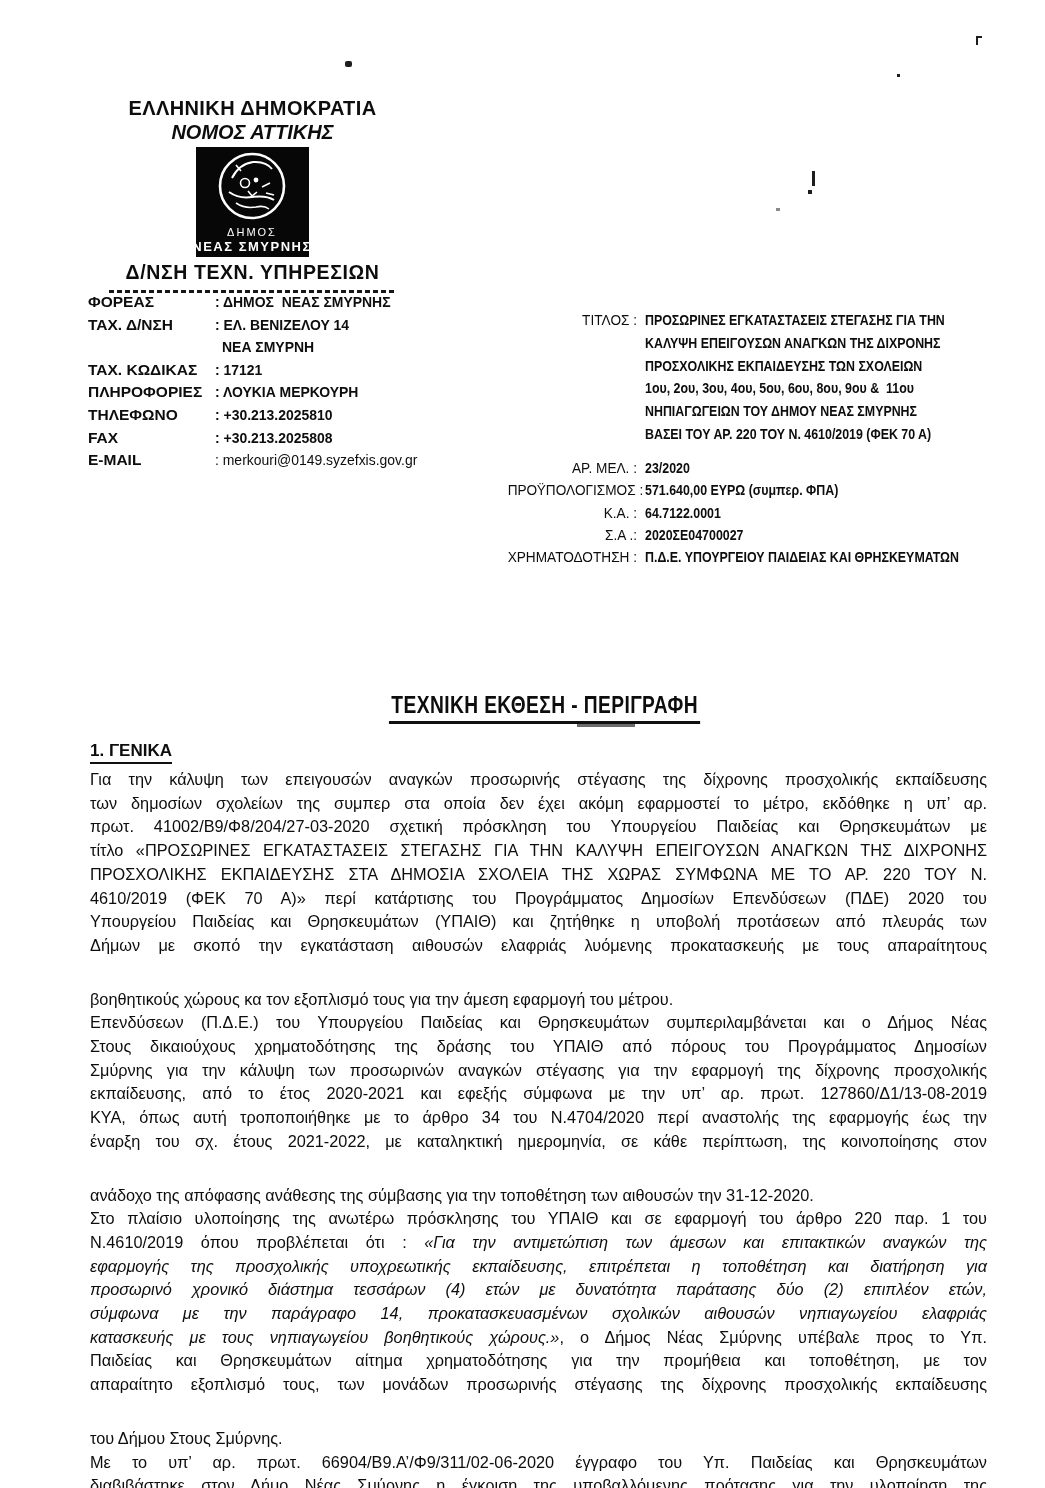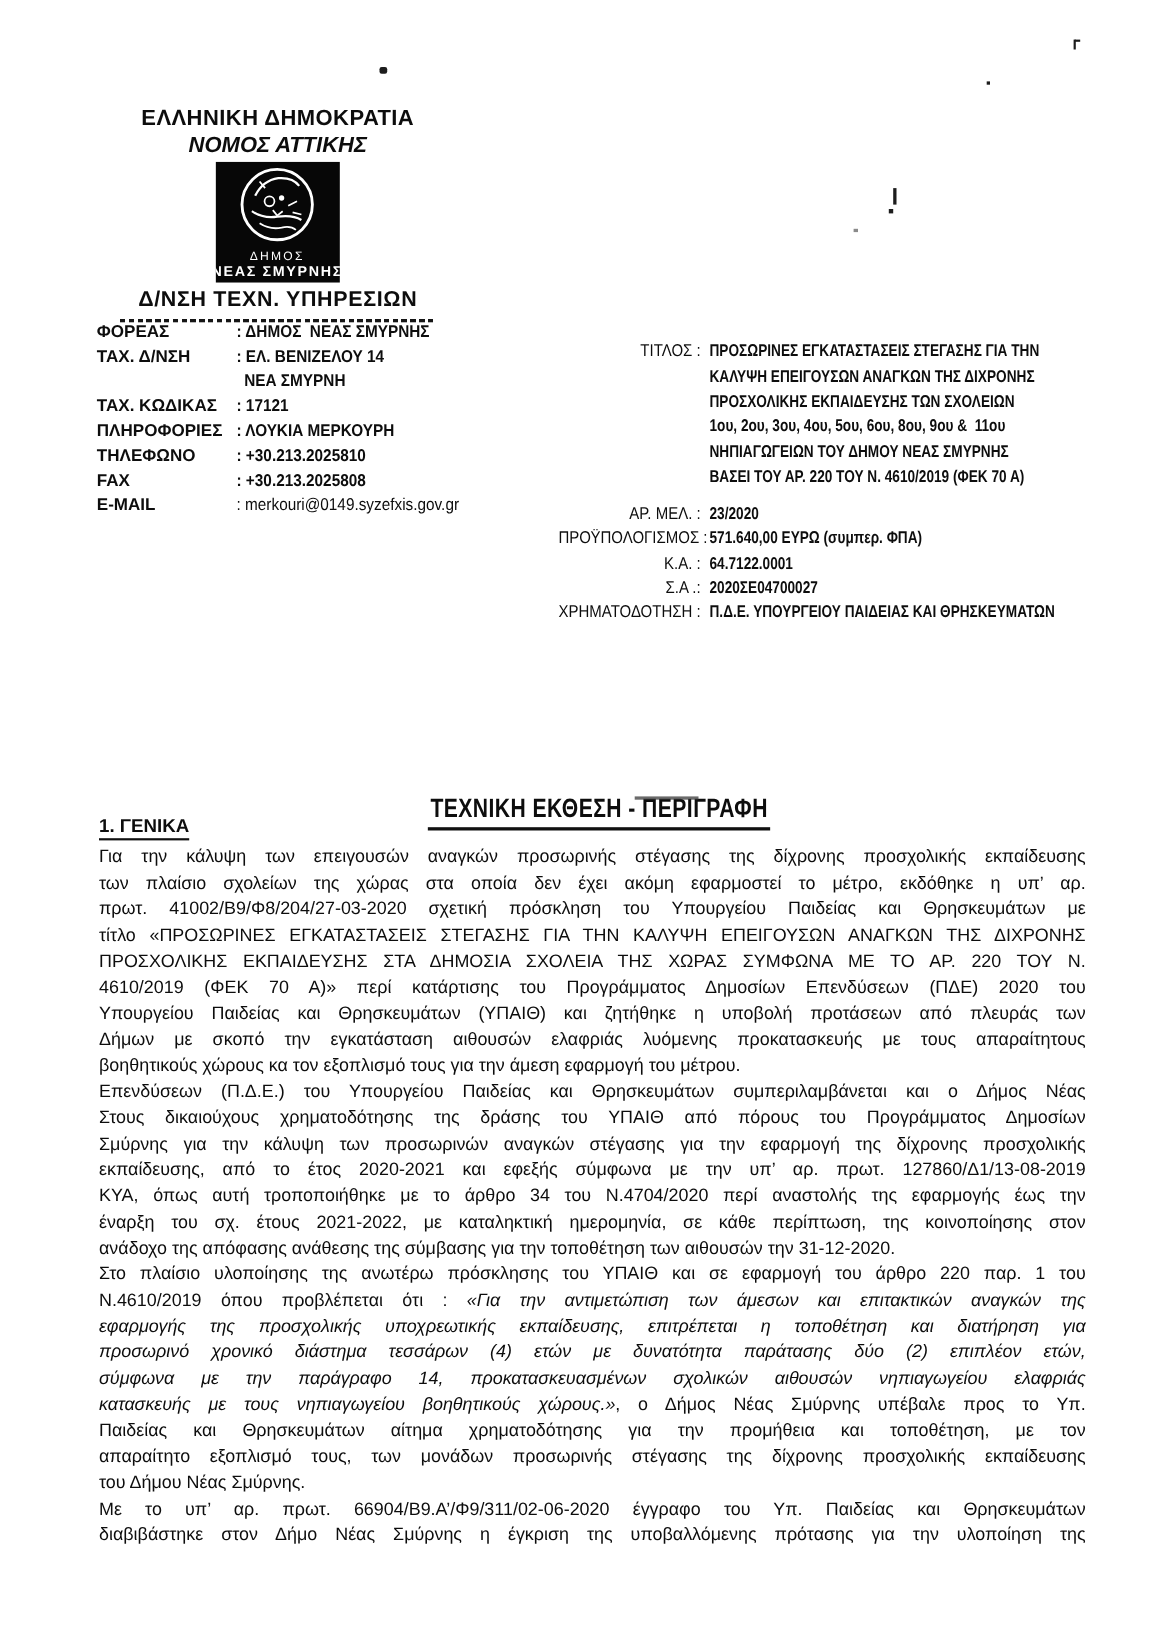--- a/index.html
+++ b/index.html
@@ -30,31 +30,31 @@
   .project { position:absolute; left:490px; top:309px; font-size:15.5px; line-height:22.8px; }
   .prow { display:flex; align-items:flex-start; }
   .plabel { flex:0 0 147px; width:147px; text-align:right; white-space:nowrap;
     transform:scaleX(.88); transform-origin:100% 50%; }
   .pvals { margin-left:8px; }
   .pv { font-weight:bold; white-space:pre; transform:scaleX(.8); transform-origin:0 50%; }
   .meta { margin-top:11px; }
   .meta .prow { line-height:22.4px; }
 
   
-  .doctitle { position:absolute; top:722px; left:45px; width:1000px; text-align:center; }
+  .doctitle { position:absolute; top:691px; left:45px; width:1000px; text-align:center; }
   .doctitle > span { display:inline-block; font-weight:bold; font-size:24px; letter-spacing:.5px;
     border-bottom:3px solid #101010; padding:0 3px 2px; transform:scaleX(.8); white-space:nowrap; }
   .doctitle-echo { position:absolute; left:577px; top:724px; width:58px; height:3px; background:#3a3a3a; opacity:.75; }
 
   
   .bodywrap { position:absolute; left:90px; top:741px; width:897px; }
   .sech { display:inline-block; font-size:17px; font-weight:bold;
     border-bottom:2px solid #101010; padding-bottom:1px; margin-bottom:4px; }
   .bline { font-size:16.3px; line-height:23.7px; text-align:justify; text-align-last:justify; }
-  .bline.plast { text-align-last:left; }
+  .bline.plast { text-align-last:left;margin-top:30px; }
   .it { font-style:italic; }
 
   
   .art { position:absolute; background:#1d1d1d; }
   .art-r { left:976px; top:36px; width:2px; height:9px; }
   .art-r::after { content:""; position:absolute; left:1px; top:0; width:5px; height:2px; background:#1d1d1d; }
   .art-dot1 { left:345px; top:61px; width:7px; height:6px; border-radius:2px; }
   .art-dot2 { left:897px; top:74px; width:3px; height:3px; }
   .art-bar { left:812px; top:171px; width:3px; height:15px; }
   .art-dot3 { left:808px; top:190px; width:4px; height:4px; }
@@ -146,21 +146,21 @@
 
   <div class="doctitle">
     <span>ΤΕΧΝΙΚΗ ΕΚΘΕΣΗ - ΠΕΡΙΓΡΑΦΗ</span>
   </div>
   <div class="doctitle-echo"></div>
 
   <div class="bodywrap">
     <div class="sech">1. ΓΕΝΙΚΑ</div>
     <div>
         <div class="bline"><span>Για την κάλυψη των επειγουσών αναγκών προσωρινής στέγασης της δίχρονης προσχολικής εκπαίδευσης</span></div>
-        <div class="bline"><span>των πλαίσιο σχολείων της χώρας στα οποία δεν έχει ακόμη εφαρμοστεί το μέτρο, εκδόθηκε η υπ’ αρ.</span></div>
+        <div class="bline"><span>των δημοσίων σχολείων της συμπερ στα οποία δεν έχει ακόμη εφαρμοστεί το μέτρο, εκδόθηκε η υπ’ αρ.</span></div>
         <div class="bline"><span>πρωτ. 41002/Β9/Φ8/204/27-03-2020 σχετική πρόσκληση του Υπουργείου Παιδείας και Θρησκευμάτων με</span></div>
         <div class="bline"><span>τίτλο «ΠΡΟΣΩΡΙΝΕΣ ΕΓΚΑΤΑΣΤΑΣΕΙΣ ΣΤΕΓΑΣΗΣ ΓΙΑ ΤΗΝ ΚΑΛΥΨΗ ΕΠΕΙΓΟΥΣΩΝ ΑΝΑΓΚΩΝ ΤΗΣ ΔΙΧΡΟΝΗΣ</span></div>
         <div class="bline"><span>ΠΡΟΣΧΟΛΙΚΗΣ ΕΚΠΑΙΔΕΥΣΗΣ ΣΤΑ ΔΗΜΟΣΙΑ ΣΧΟΛΕΙΑ ΤΗΣ ΧΩΡΑΣ ΣΥΜΦΩΝΑ ΜΕ ΤΟ ΑΡ. 220 ΤΟΥ Ν.</span></div>
         <div class="bline"><span>4610/2019 (ΦΕΚ 70 Α)» περί κατάρτισης του Προγράμματος Δημοσίων Επενδύσεων (ΠΔΕ) 2020 του</span></div>
         <div class="bline"><span>Υπουργείου Παιδείας και Θρησκευμάτων (ΥΠΑΙΘ) και ζητήθηκε η υποβολή προτάσεων από πλευράς των</span></div>
         <div class="bline"><span>Δήμων με σκοπό την εγκατάσταση αιθουσών ελαφριάς λυόμενης προκατασκευής με τους απαραίτητους</span></div>
         <div class="bline plast"><span>βοηθητικούς χώρους κα τον εξοπλισμό τους για την άμεση εφαρμογή του μέτρου.</span></div>
         <div class="bline"><span>Επενδύσεων (Π.Δ.Ε.) του Υπουργείου Παιδείας και Θρησκευμάτων συμπεριλαμβάνεται και ο Δήμος Νέας</span></div>
         <div class="bline"><span>Στους δικαιούχους χρηματοδότησης της δράσης του ΥΠΑΙΘ από πόρους του Προγράμματος Δημοσίων</span></div>
         <div class="bline"><span>Σμύρνης για την κάλυψη των προσωρινών αναγκών στέγασης για την εφαρμογή της δίχρονης προσχολικής</span></div>
@@ -169,21 +169,21 @@
         <div class="bline"><span>έναρξη του σχ. έτους 2021-2022, με καταληκτική ημερομηνία, σε κάθε περίπτωση, της κοινοποίησης στον</span></div>
         <div class="bline plast"><span>ανάδοχο της απόφασης ανάθεσης της σύμβασης για την τοποθέτηση των αιθουσών την 31-12-2020.</span></div>
         <div class="bline"><span>Στο πλαίσιο υλοποίησης της ανωτέρω πρόσκλησης του ΥΠΑΙΘ και σε εφαρμογή του άρθρο 220 παρ. 1 του</span></div>
         <div class="bline"><span>Ν.4610/2019 όπου προβλέπεται ότι : </span><span class="it">«Για την αντιμετώπιση των άμεσων και επιτακτικών αναγκών της</span></div>
         <div class="bline"><span class="it">εφαρμογής της προσχολικής υποχρεωτικής εκπαίδευσης, επιτρέπεται η τοποθέτηση και διατήρηση για</span></div>
         <div class="bline"><span class="it">προσωρινό χρονικό διάστημα τεσσάρων (4) ετών με δυνατότητα παράτασης δύο (2) επιπλέον ετών,</span></div>
         <div class="bline"><span class="it">σύμφωνα με την παράγραφο 14, προκατασκευασμένων σχολικών αιθουσών νηπιαγωγείου ελαφριάς</span></div>
         <div class="bline"><span class="it">κατασκευής με τους νηπιαγωγείου βοηθητικούς χώρους.»</span><span>, ο Δήμος Νέας Σμύρνης υπέβαλε προς το Υπ.</span></div>
         <div class="bline"><span>Παιδείας και Θρησκευμάτων αίτημα χρηματοδότησης για την προμήθεια και τοποθέτηση, με τον</span></div>
         <div class="bline"><span>απαραίτητο εξοπλισμό τους, των μονάδων προσωρινής στέγασης της δίχρονης προσχολικής εκπαίδευσης</span></div>
-        <div class="bline plast"><span>του Δήμου Νέας Σμύρνης.</span></div>
+        <div class="bline plast"><span>του Δήμου Στους Σμύρνης.</span></div>
         <div class="bline"><span>Με το υπ’ αρ. πρωτ. 66904/Β9.Α’/Φ9/311/02-06-2020 έγγραφο του Υπ. Παιδείας και Θρησκευμάτων</span></div>
         <div class="bline"><span>διαβιβάστηκε στον Δήμο Νέας Σμύρνης η έγκριση της υποβαλλόμενης πρότασης για την υλοποίηση της</span></div>
       </div>
   </div>
 
   <div class="art art-r"></div>
   <div class="art art-dot1"></div>
   <div class="art art-dot2"></div>
   <div class="art art-bar"></div>
   <div class="art art-dot3"></div>

